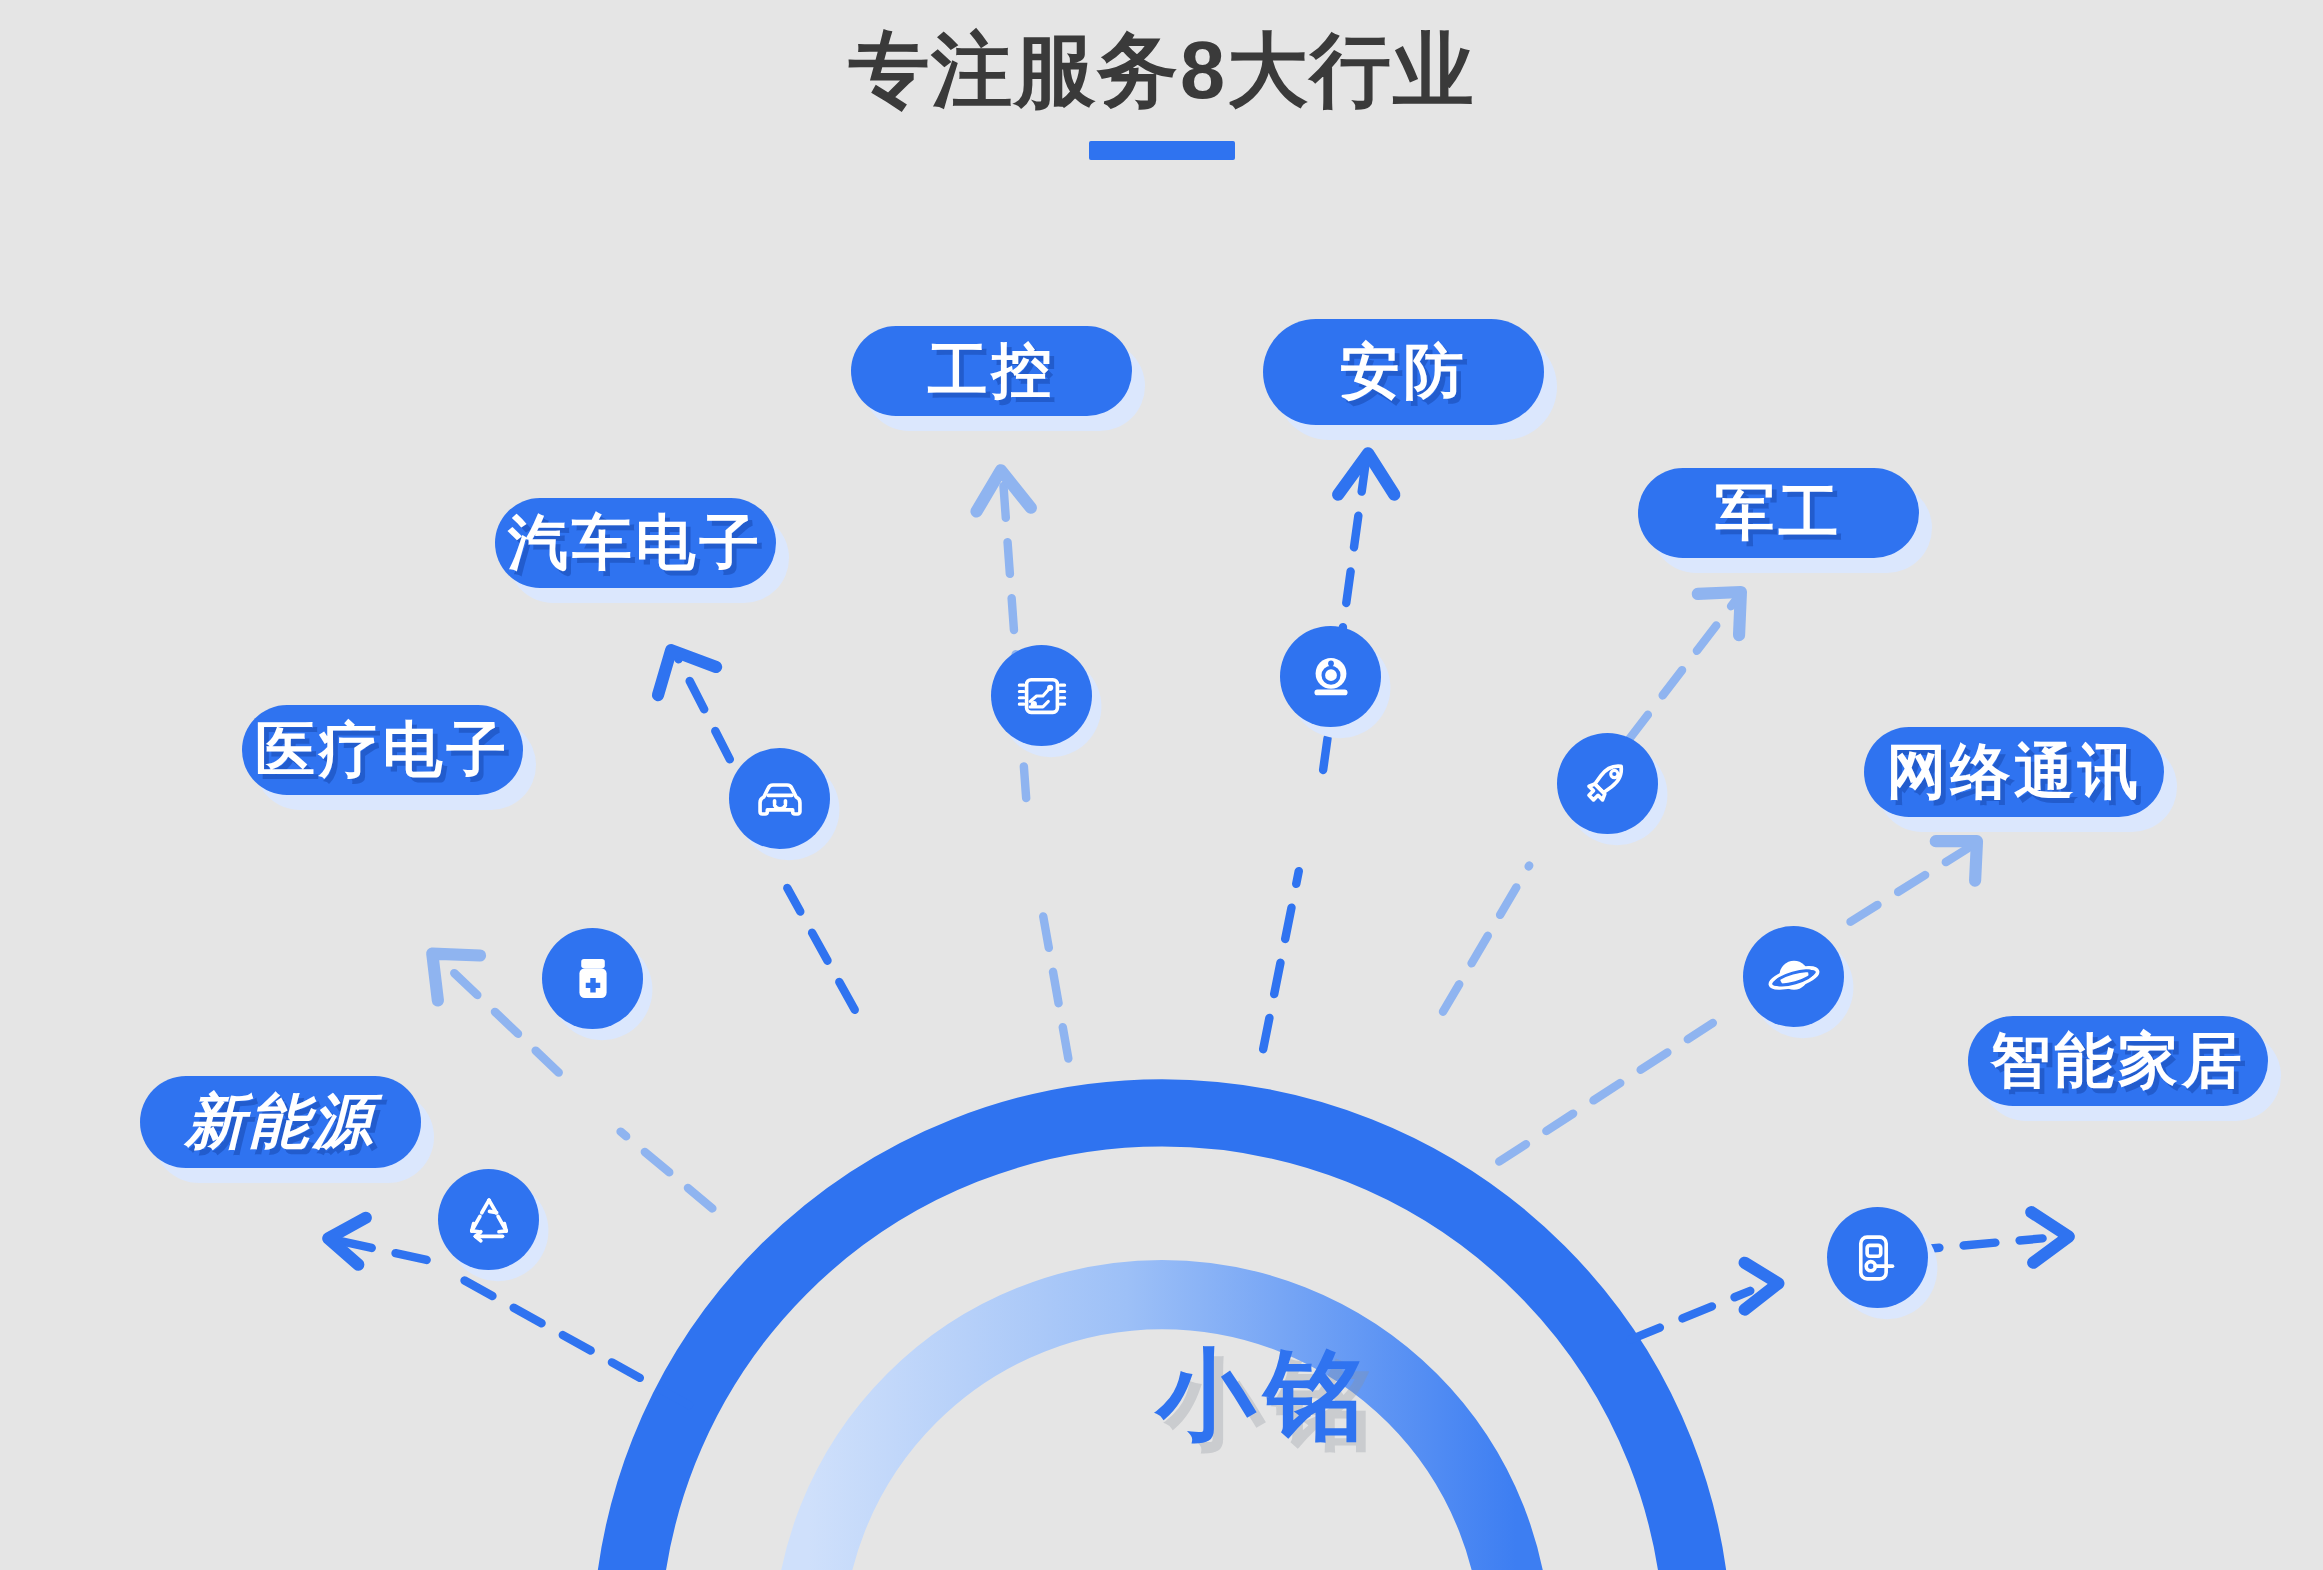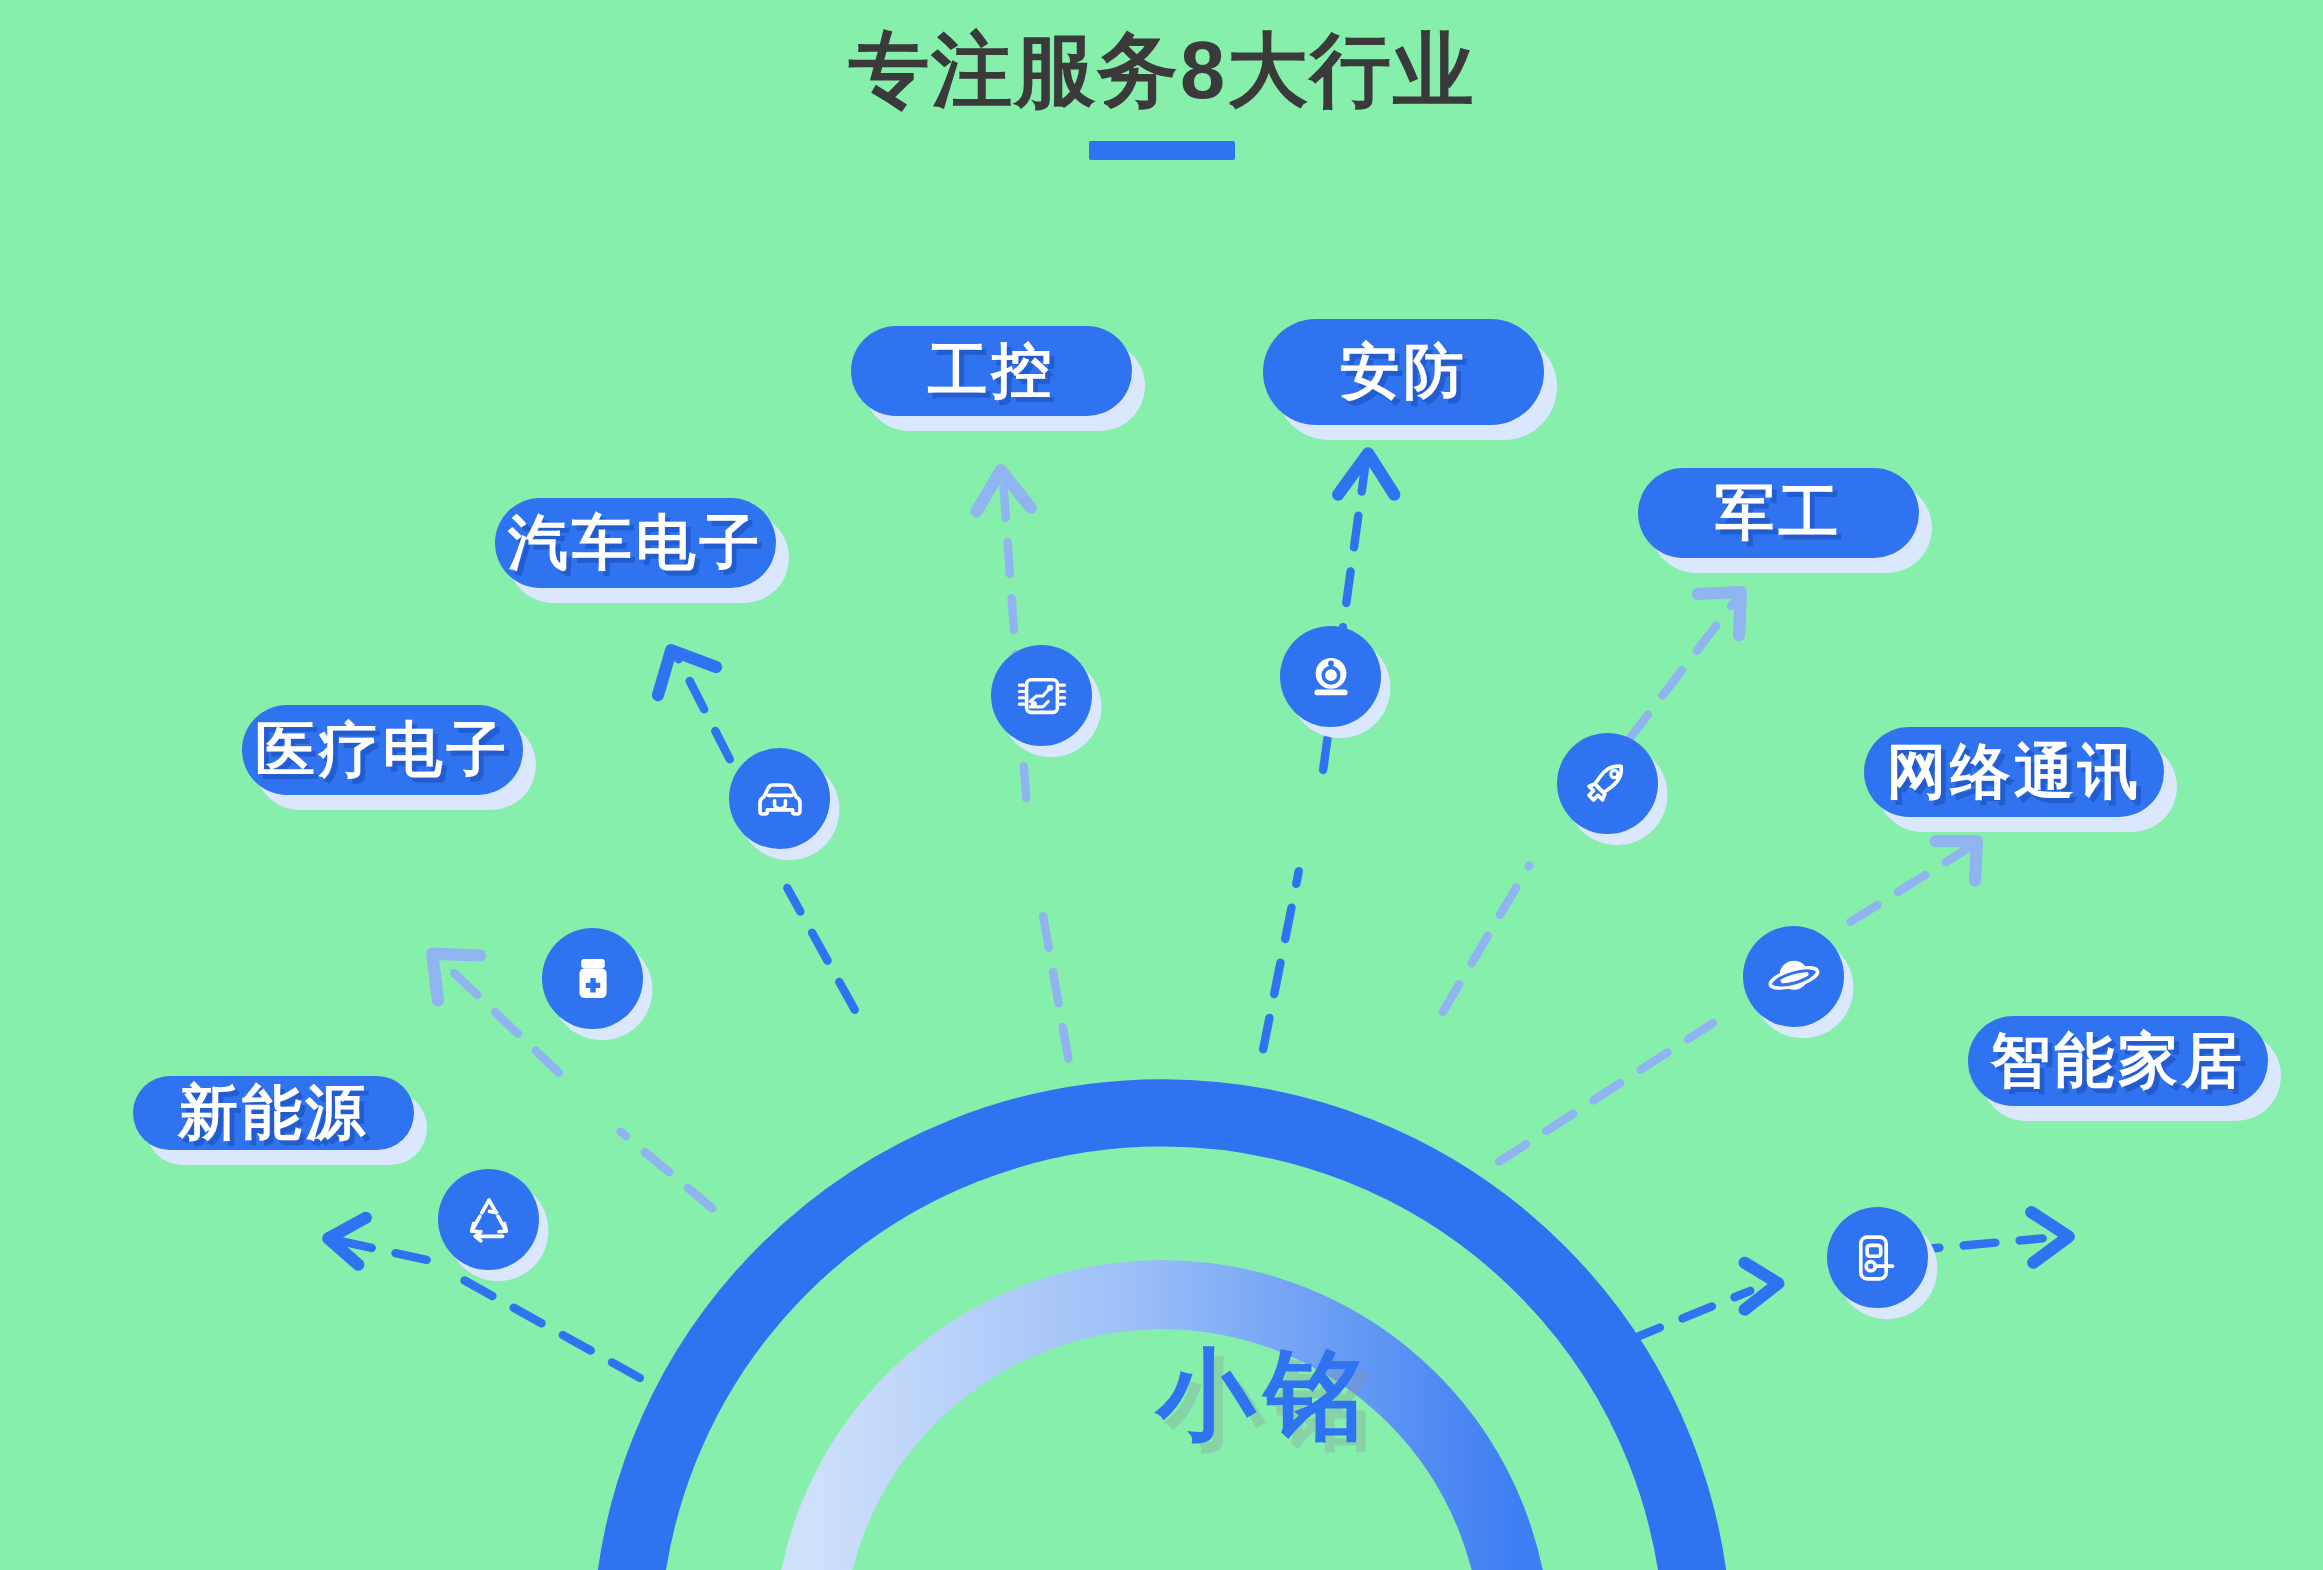--- a/index.html
+++ b/index.html
@@ -12,21 +12,21 @@
     height: 1570px;
     overflow: hidden;
     font-family: "Liberation Sans", "DejaVu Sans", sans-serif;
     position: relative;
   }
   #stage {
     position: absolute;
     left: 0; top: 0;
     width: 2324px;
     height: 1570px;
-    background: #86efac;
+    background: #e5e5e5;
   }
 
   
   .title-wrap {
     position: absolute;
     left: 0;
     top: 24px;
     width: 2324px;
     text-align: center;
   }
@@ -203,21 +203,21 @@
   </div>
 
   <div class="pill" style="left:1864px; top:727px; width:300px; height:90px;">
     <span class="pill-label">网络通讯</span>
   </div>
 
   <div class="pill" style="left:1968px; top:1016px; width:300px; height:90px;">
     <span class="pill-label">智能家居</span>
   </div>
 
-  <div class="pill" style="left:133px; top:1076px; width:281px; height:74px;">
+  <div class="pill" style="left:140px; top:1076px; width:281px; height:92px;font-style:italic;">
     <span class="pill-label">新能源</span>
   </div>
 
   <div class="icon-node" style="left:542px; top:928px;">
     <svg viewBox="0 0 64 64">
       <rect x="19" y="10" width="26" height="10" rx="3" fill="#ffffff"></rect>
       <path d="M17 26a6 6 0 0 1 6-6h18a6 6 0 0 1 6 6v21a6 6 0 0 1-6 6H23a6 6 0 0 1-6-6z" fill="#ffffff"></path>
       <path d="M29 31h6v5h5v6h-5v5h-6v-5h-5v-6h5z" fill="#2f73f0"></path>
     </svg>
   </div>

